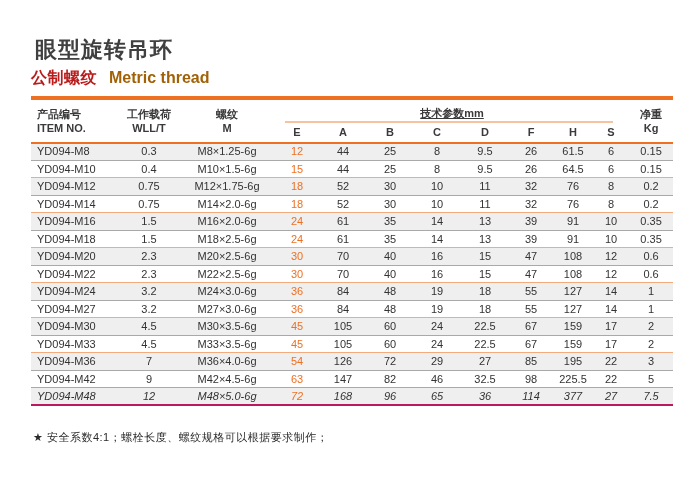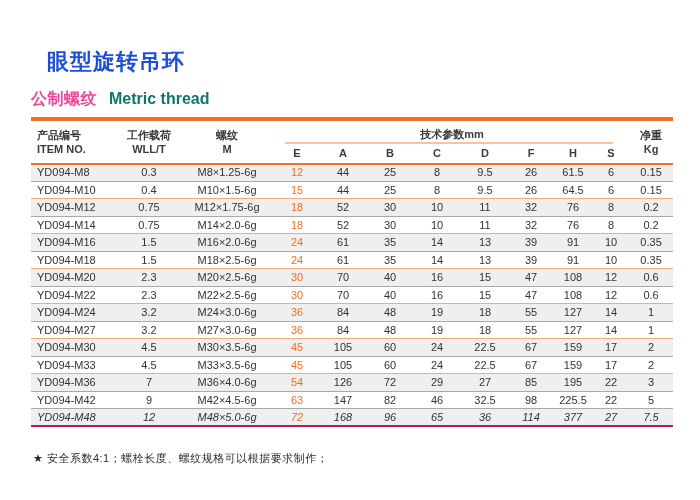--- a/index.html
+++ b/index.html
@@ -10,35 +10,35 @@
     color: #333333;
     overflow: hidden;
   }
   .page {
     width: 700px; height: 500px;
     padding: 33px 28px 0 31px;
     position: relative;
     background: #ffffff;
   }
   .page-title {
-    margin: 16px;
+    margin: 4px;
     font-size: 22px;
     font-weight: bold;
-    color: #1d4ed8;
+    color: #404040;
     letter-spacing: 1px;
     line-height: 1.15;
   }
   .subtitle {
     margin-top: 7px;
     font-size: 16px;
     font-weight: bold;
     line-height: 1.1;
   }
-  .subtitle .cn { color: #ec4899; letter-spacing: 0.5px; }
-  .subtitle .en { color: #0f766e; margin-left: 12px; }
+  .subtitle .cn { color: #b91c1c; letter-spacing: 0.5px; }
+  .subtitle .en { color: #a16207; margin-left: 12px; }
 
   table.spec {
     margin-top: 9px;
     width: 642px;
     border-collapse: collapse;
     table-layout: fixed;
     border-top: 4px solid #ee7023;
   }
   thead th {
     font-size: 11px;
@@ -50,20 +50,21 @@
     border-bottom: 2px solid #ee7023;
   }
   thead tr.main-header { height: 25px; }
   thead tr.sub-header  { height: 20px; }
   thead th.th-item { text-align: left; padding-left: 6px; }
   thead th.th-tech {
     position: relative;
     border-bottom: none;
     vertical-align: middle;
     padding-top: 4px;
+    text-decoration: underline;
   }
   thead th.th-tech::after {
     content: "";
     position: absolute;
     left: 10px; right: 16px; bottom: 0;
     height: 2px;
     background: #f6c39c;
   }
   thead tr.sub-header th { border-bottom: 2px solid #ee7023; }
 

